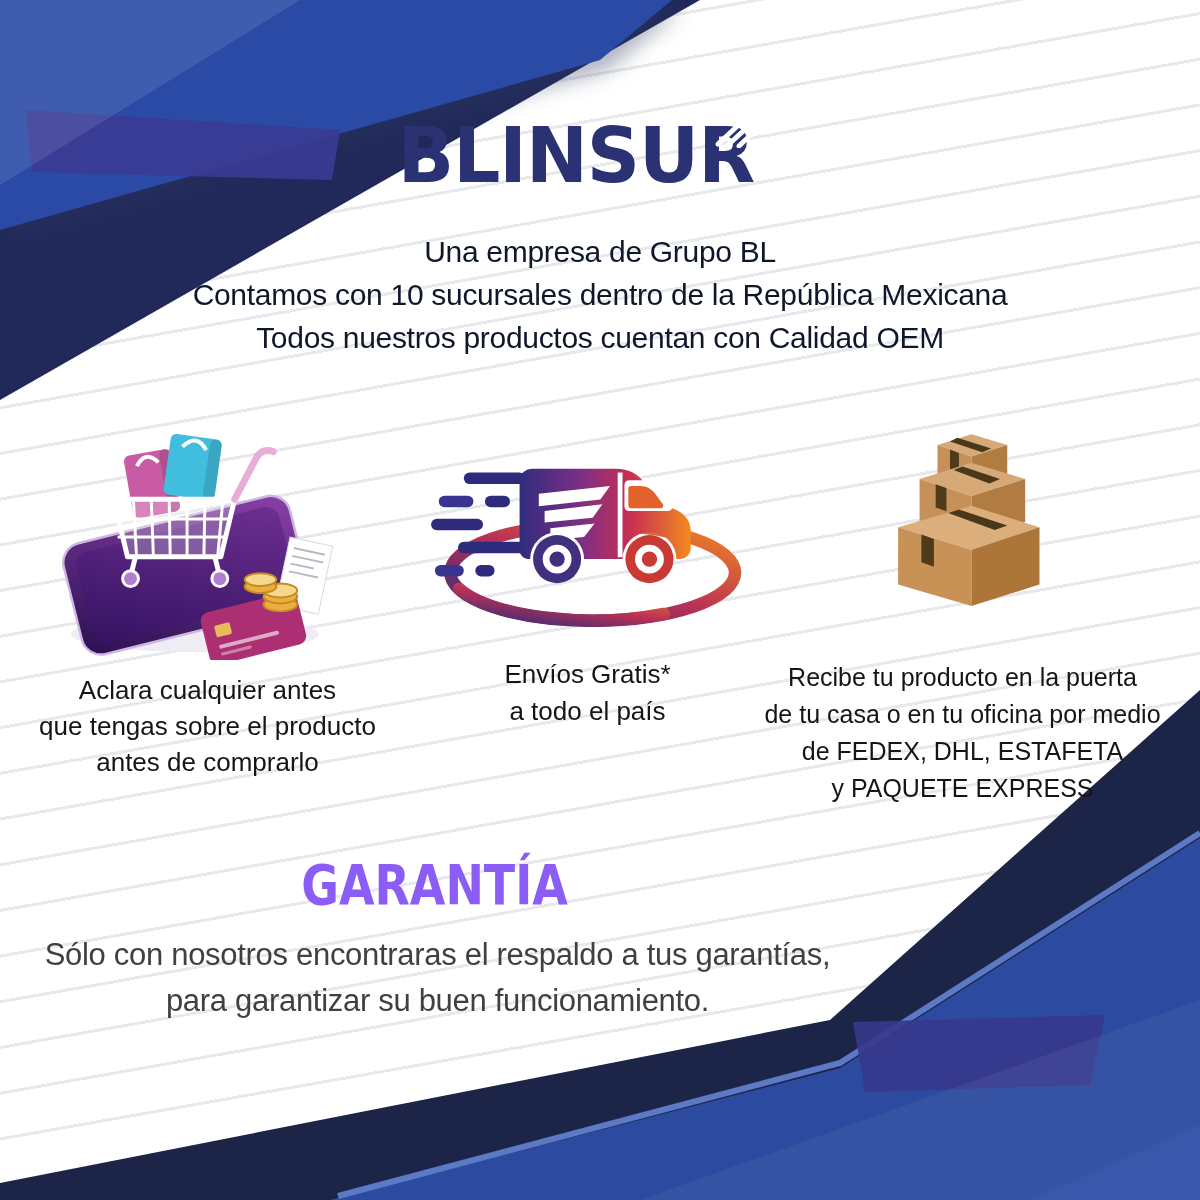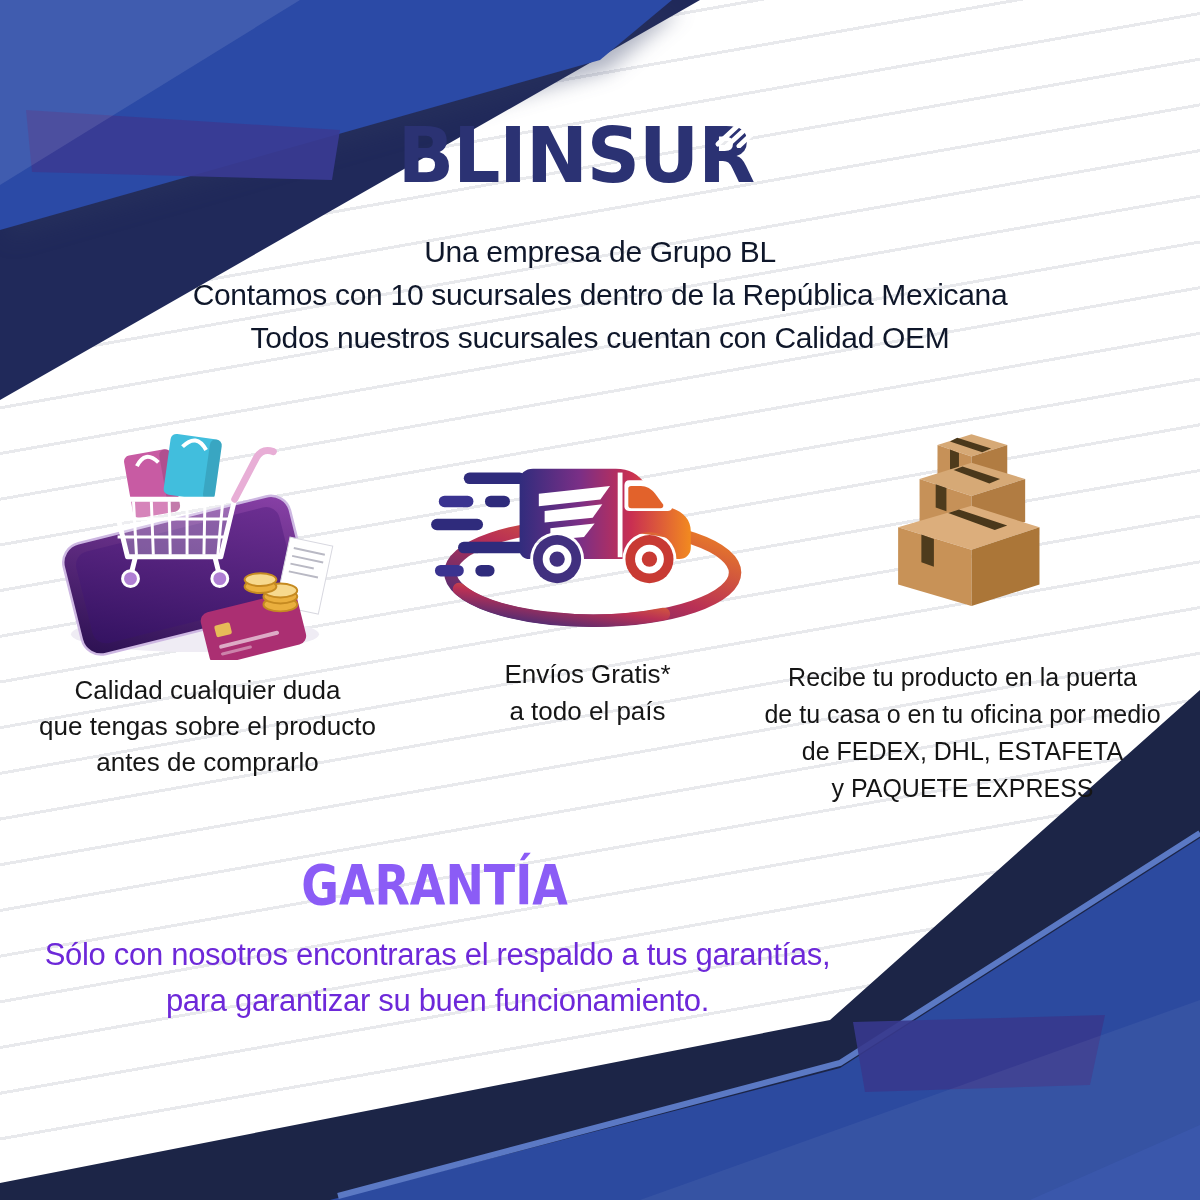--- a/index.html
+++ b/index.html
@@ -26,21 +26,21 @@
   .intro{top:230px;left:0;width:1200px;font-size:30px;line-height:43px;color:#0f172a;letter-spacing:-0.3px;}
   .cap{color:#151515;}
   .cap1{left:25px;top:672px;width:365px;font-size:26px;line-height:36px;}
   .cap2{left:430px;top:656px;width:315px;font-size:26px;line-height:37px;}
   .cap3{left:755px;top:659px;width:415px;font-size:25px;line-height:37px;}
   .war-title{
     left:30px;top:852px;width:810px;font-family:"DejaVu Sans",sans-serif;
     font-weight:bold;font-size:56px;color:#8b5cf6;letter-spacing:0px;
   }
   .war-title span{display:inline-block;transform:scaleX(0.82);transform-origin:center;}
-  .war-text{left:20px;top:932px;width:835px;font-size:31px;line-height:46px;color:#6d28d9;letter-spacing:-0.3px;}
+  .war-text{left:20px;top:932px;width:835px;font-size:31px;line-height:46px;color:#404040;letter-spacing:-0.3px;}
   .icon1{left:45px;top:402px;}
   .icon2{left:425px;top:436px;}
   .icon3{left:882px;top:418px;}
 </style>
 </head>
 <body>
 
 <div id="stage">
 
   <div class="stripes"></div>
@@ -71,21 +71,21 @@
             <path d="M16 31 L40 9"></path>
             <path d="M27 32 L44 16"></path>
         </g>
       </svg>
     </span>
   </div>
 
   <div class="abs intro center">
     <div>Una empresa de Grupo BL</div>
     <div>Contamos con 10 sucursales dentro de la República Mexicana</div>
-    <div>Todos nuestros sucursales cuentan con Calidad OEM</div>
+    <div>Todos nuestros productos cuentan con Calidad OEM</div>
   </div>
 
   <svg class="abs icon1" width="300" height="258" viewBox="0 0 280 260">
     <defs>
       <linearGradient id="phg" x1="0" y1="1" x2="1" y2="0">
         <stop offset="0" stop-color="#2a1050"></stop>
           <stop offset="1" stop-color="#8a41a8"></stop>
       </linearGradient>
       <linearGradient id="scg" x1="0" y1="1" x2="1" y2="0">
         <stop offset="0" stop-color="#331261"></stop>
@@ -194,21 +194,21 @@
     <polygon points="60,64 72,68 72,94 60,90" fill="#4e3b1c"></polygon>
 
     <polygon points="18,112 100,88 176,112 100,137" fill="#dcae7c"></polygon>
     <polygon points="18,112 100,137 100,200 18,176" fill="#c89257"></polygon>
     <polygon points="100,137 176,112 176,176 100,200" fill="#ab7638"></polygon>
     <polygon points="86,92 140,110 126,115 74,96" fill="#4a381b"></polygon>
     <polygon points="44,120 58,125 58,156 44,151" fill="#4e3b1c"></polygon>
   </svg>
 
   <div class="abs cap cap1 center">
-    <div>Calidad cualquier duda</div>
+    <div>Aclara cualquier antes</div>
     <div>que tengas sobre el producto</div>
     <div>antes de comprarlo</div>
   </div>
   <div class="abs cap cap2 center">
     <div>Envíos Gratis*</div>
     <div>a todo el país</div>
   </div>
   <div class="abs cap cap3 center">
     <div>Recibe tu producto en la puerta</div>
     <div>de tu casa o en tu oficina por medio</div>

